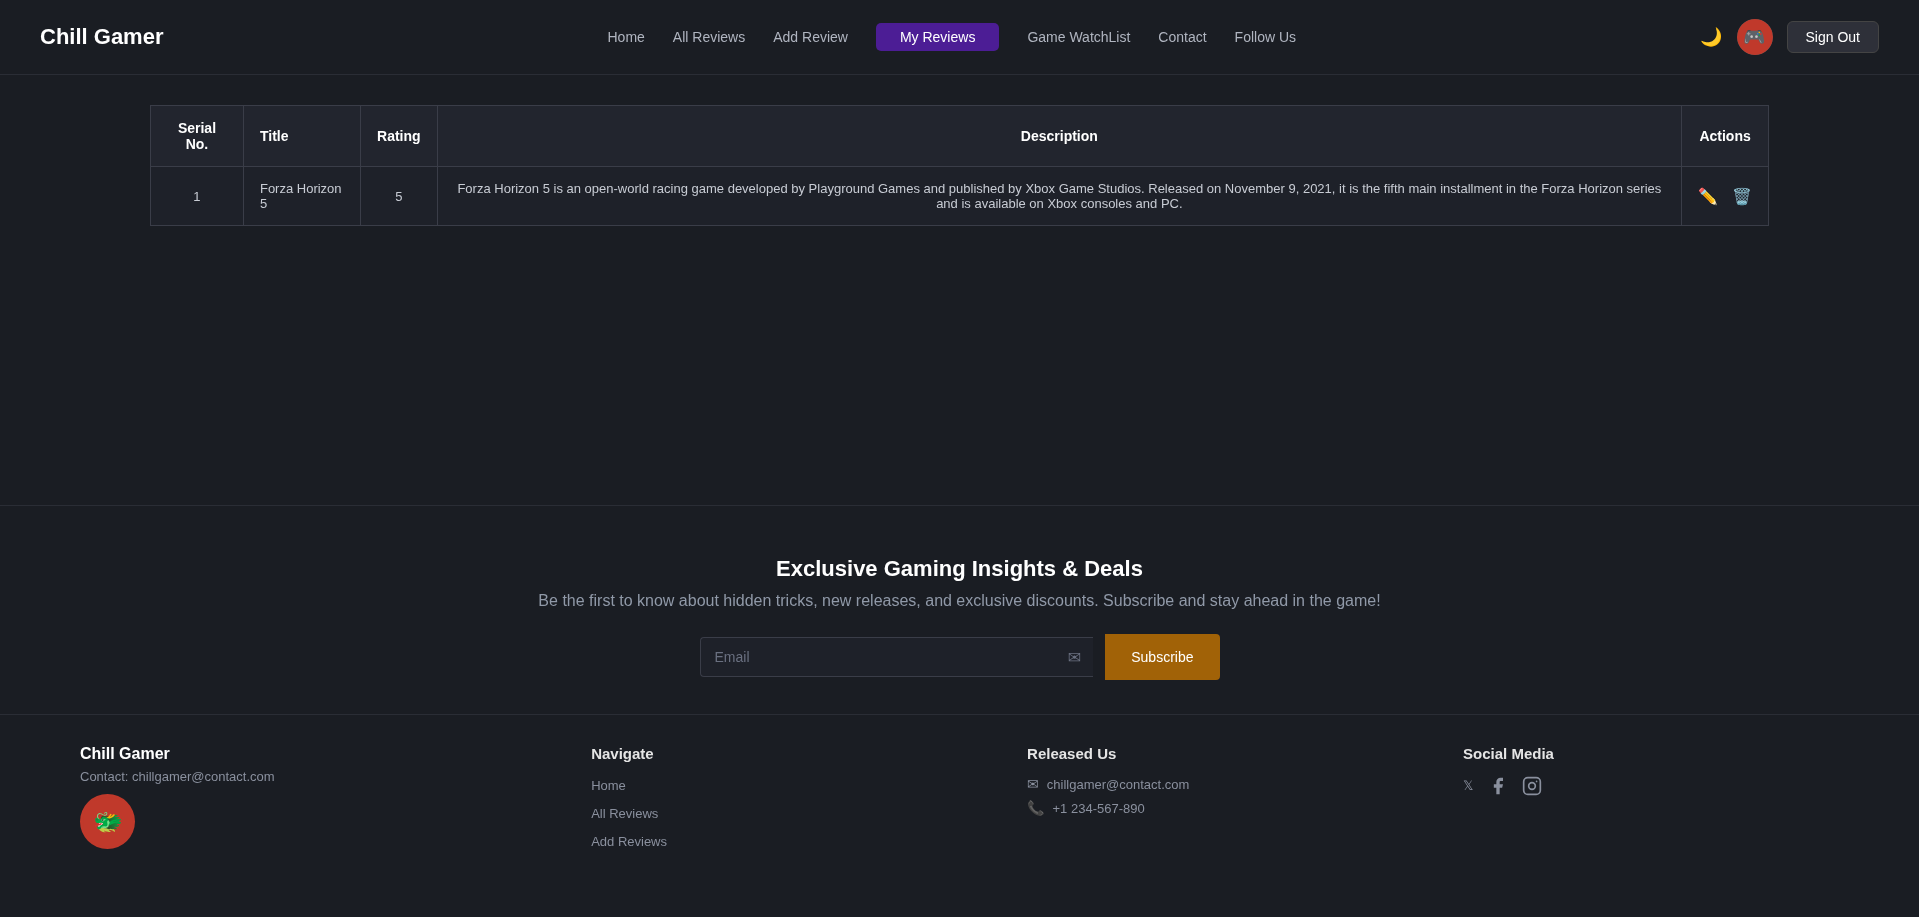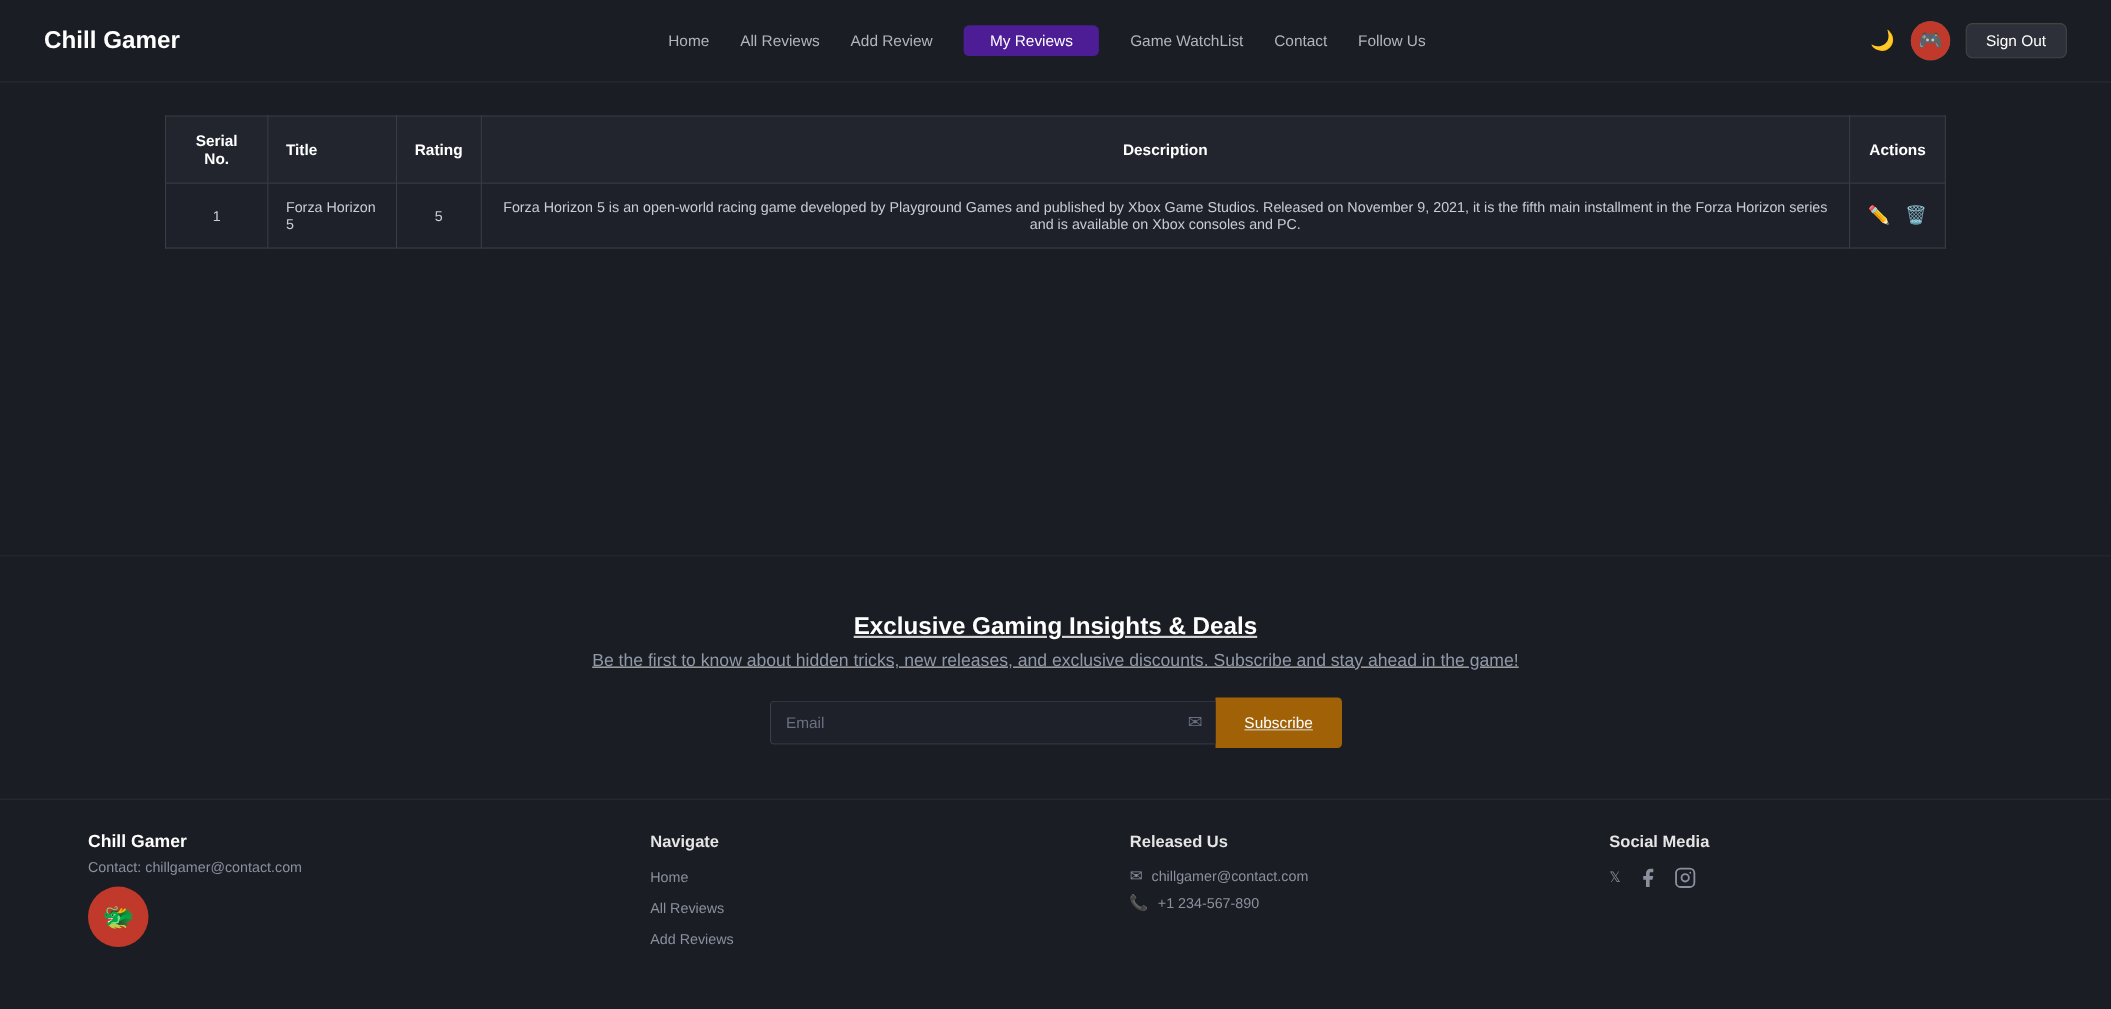--- a/index.html
+++ b/index.html
@@ -134,39 +134,38 @@
       border: none;
       border-top: 1px solid #2a2d35;
       margin: 0;
     }
 
     
     .newsletter-section {
       background-color: #1a1d23;
       padding: 50px 32px 30px;
       text-align: center;
-      text-decoration: underline;
     }
     .newsletter-section h2 {
       color: #ffffff;
       font-size: 22px;
       margin-bottom: 10px;
     }
     .newsletter-section p {
       color: #9099a8;
       font-size: 16px;
       margin-bottom: 24px;
     }
     .email-form {
       display: flex;
       justify-content: center;
       align-items: center;
-      gap: 0;
+      gap: 12px;
       max-width: 520px;
-      margin: 16px auto;
+      margin: 4px auto;
     }
     .email-input-wrapper {
       position: relative;
       flex: 1;
     }
     .email-input {
       width: 100%;
       background-color: #1e2129;
       border: 1px solid #3a3d48;
       border-right: none;

